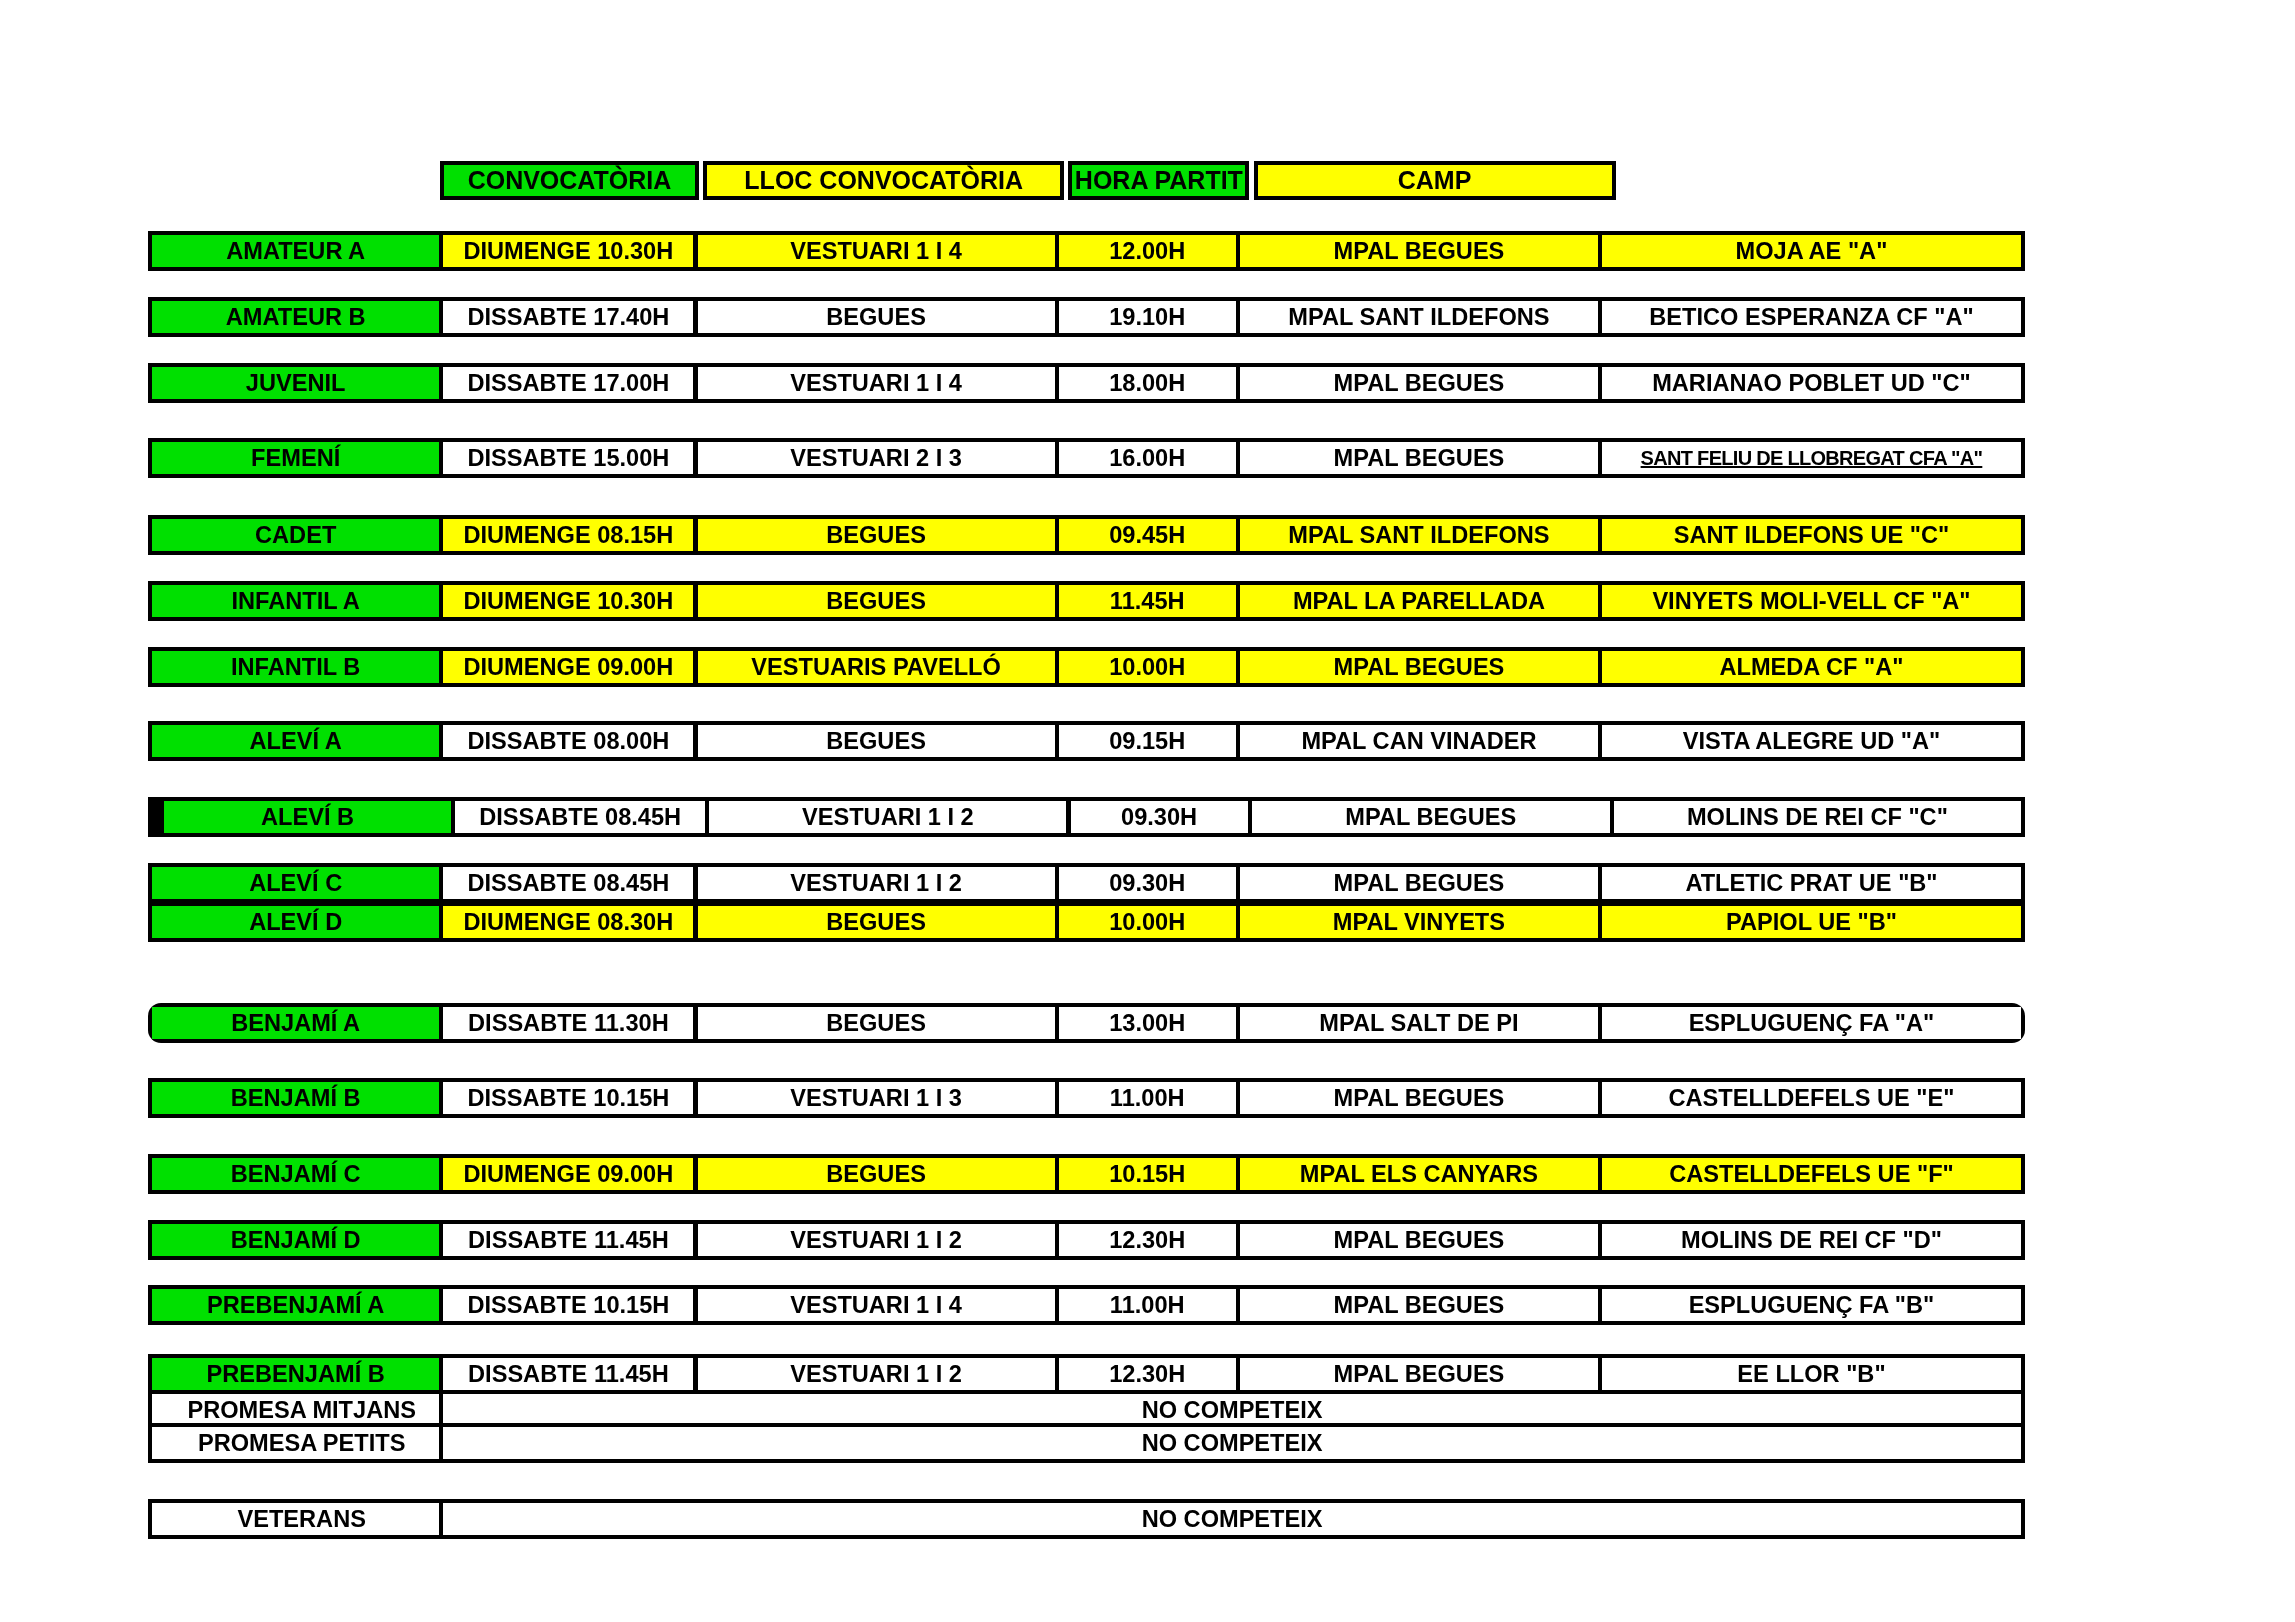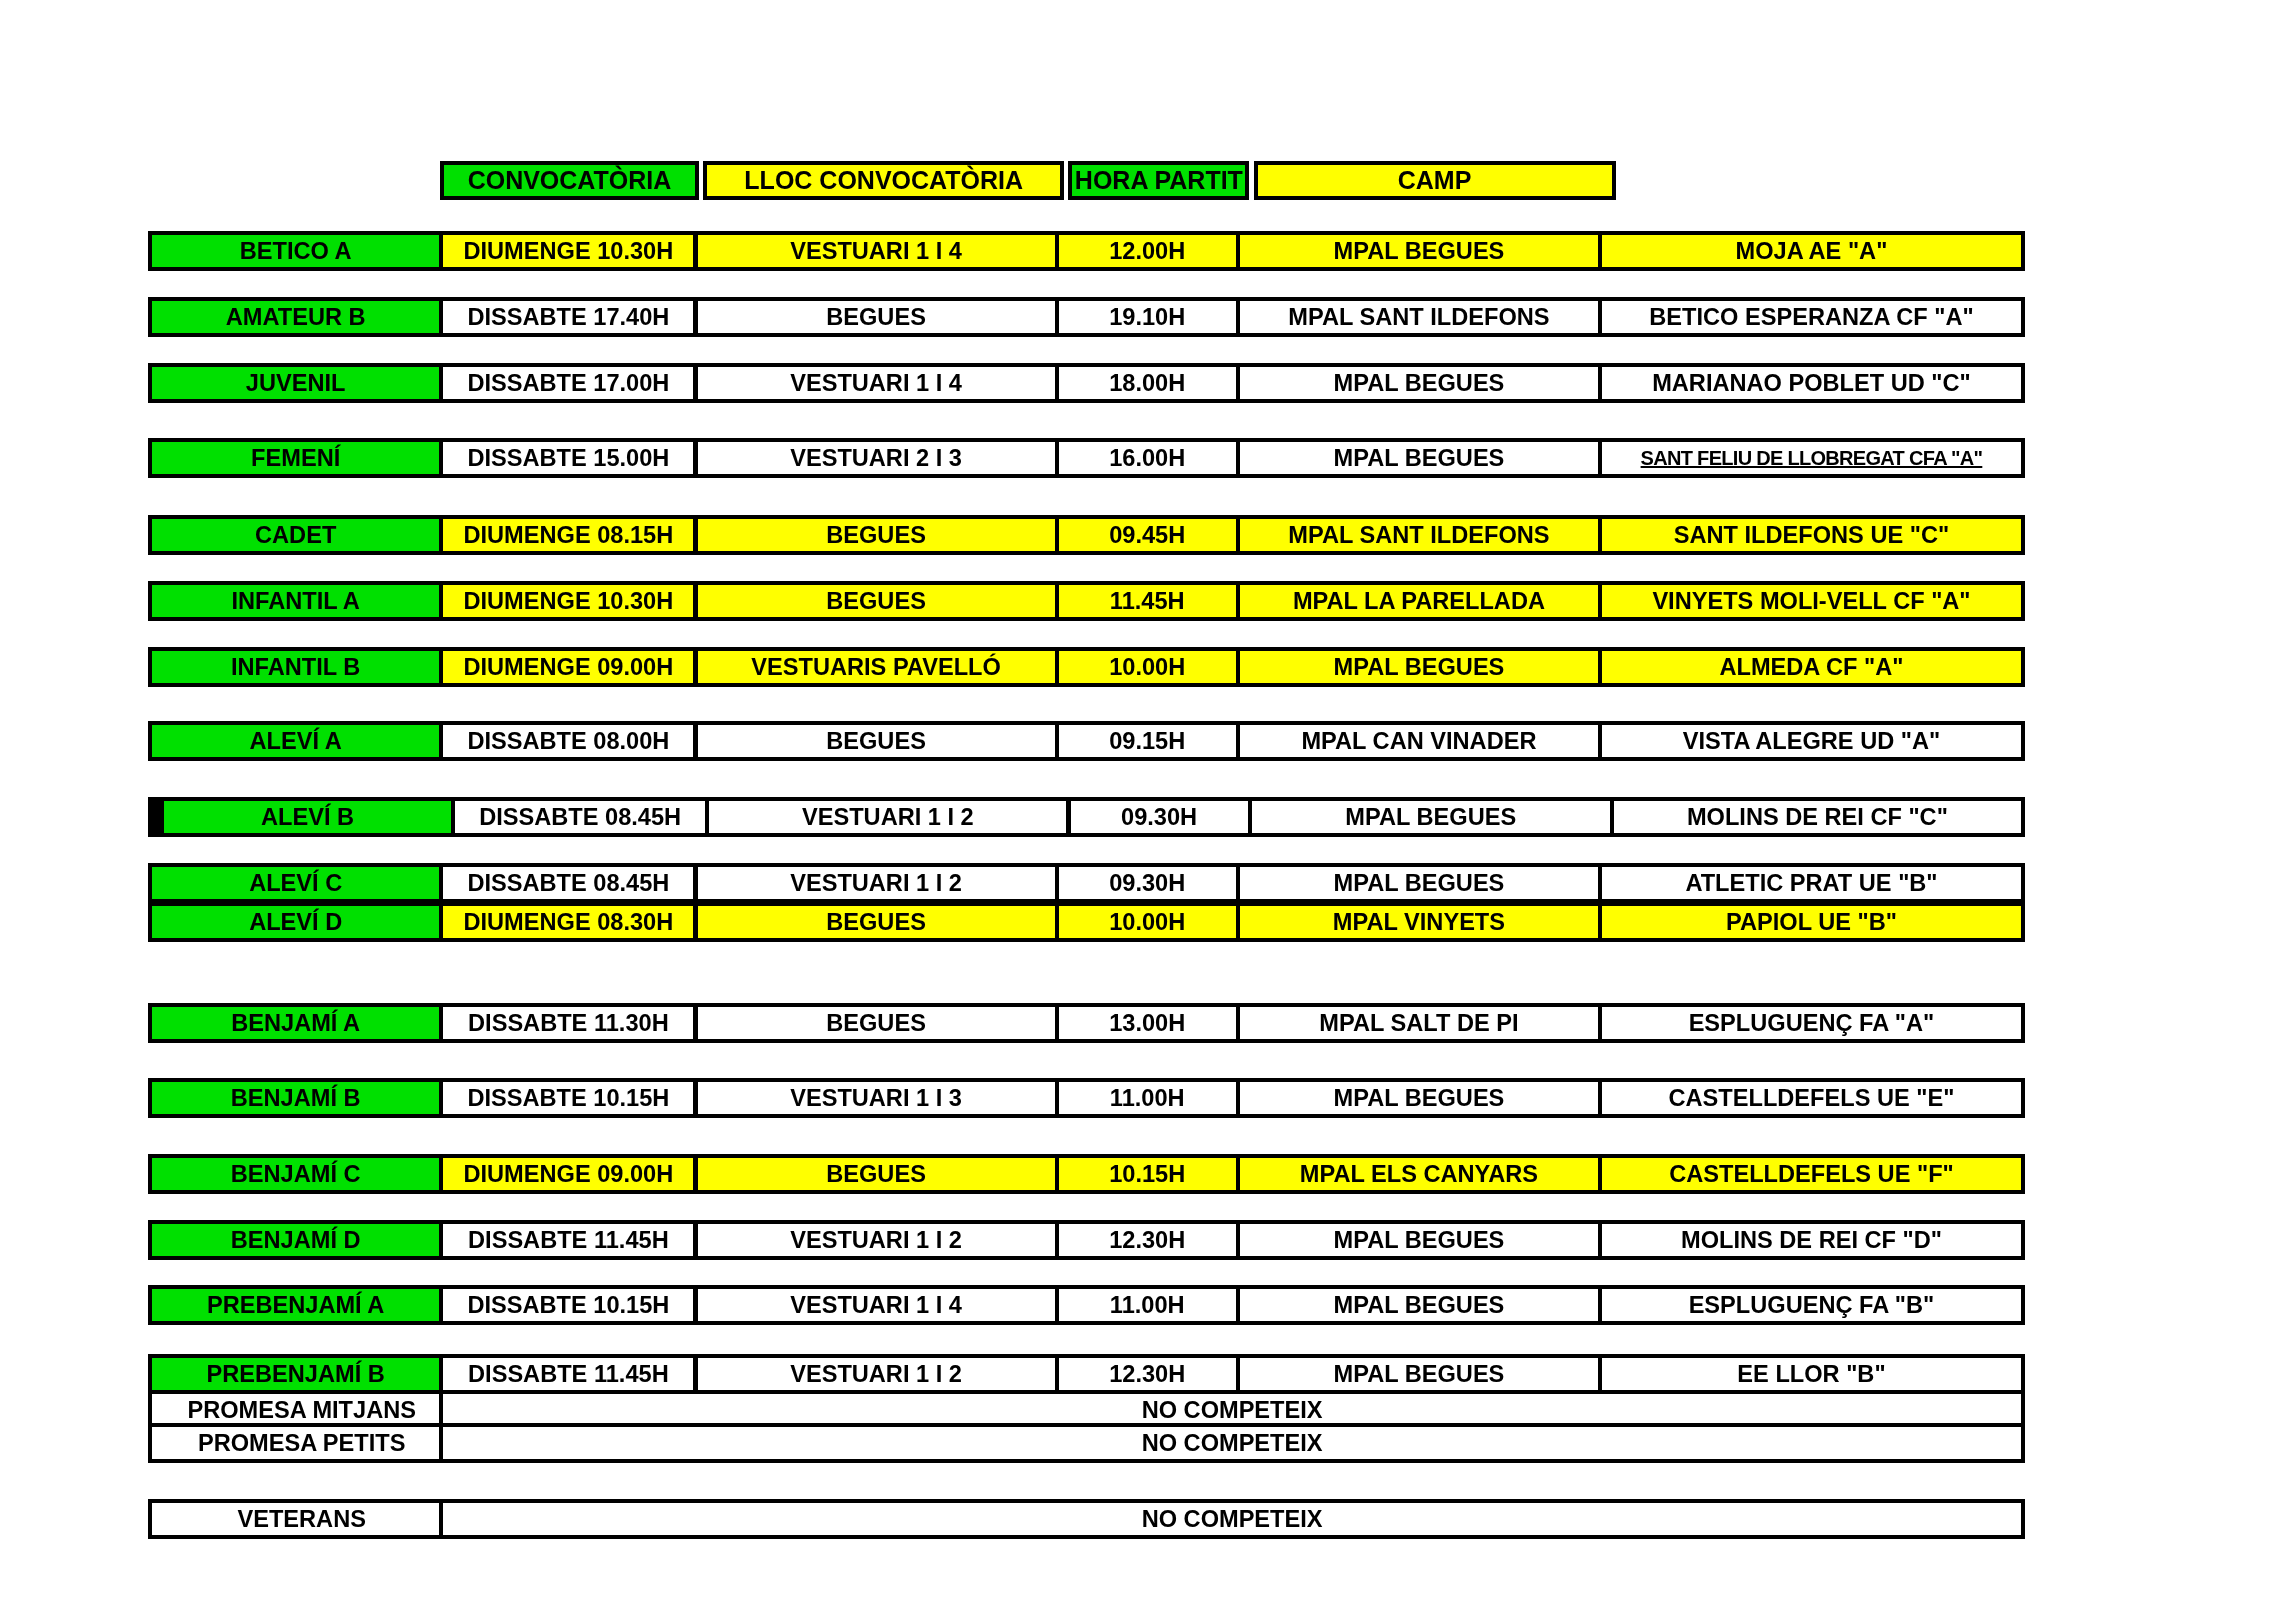--- a/index.html
+++ b/index.html
@@ -41,21 +41,21 @@
 
   <div class="header-row">
     <div class="header-cell hc-green w-conv">CONVOCATÒRIA</div>
     <div class="header-cell hc-yellow w-lloc">LLOC CONVOCATÒRIA</div>
     <div class="header-cell hc-green w-hora">HORA PARTIT</div>
     <div class="header-cell hc-yellow w-camp">CAMP</div>
   </div>
 
   <div id="rows">
       <div class="match-row row-yellow" style="top: 231px;">
-    <div class="cell cat cat-green">BETICO A</div>
+    <div class="cell cat cat-green">AMATEUR A</div>
     <div class="cell day">DIUMENGE 10.30H</div>
     <div class="cell day">VESTUARI 1 I 4</div>
     <div class="cell day">12.00H</div>
     <div class="cell day">MPAL BEGUES</div>
     <div class="cell day">MOJA AE "A"</div>
   </div>
       <div class="match-row row-white" style="top: 297px;">
     <div class="cell cat cat-green">AMATEUR B</div>
     <div class="cell day">DISSABTE 17.40H</div>
     <div class="cell day">BEGUES</div>
@@ -128,21 +128,21 @@
     <div class="cell day">ATLETIC PRAT UE "B"</div>
   </div>
       <div class="match-row row-yellow" style="top: 902px;">
     <div class="cell cat cat-green">ALEVÍ D</div>
     <div class="cell day">DIUMENGE 08.30H</div>
     <div class="cell day">BEGUES</div>
     <div class="cell day">10.00H</div>
     <div class="cell day">MPAL VINYETS</div>
     <div class="cell day">PAPIOL UE "B"</div>
   </div>
-      <div class="match-row row-white" style="top: 1003px;">
+      <div class="match-row row-white" style="top: 1003px; border-radius: 13px;">
     <div class="cell cat cat-green">BENJAMÍ A</div>
     <div class="cell day">DISSABTE 11.30H</div>
     <div class="cell day">BEGUES</div>
     <div class="cell day">13.00H</div>
     <div class="cell day">MPAL SALT DE PI</div>
     <div class="cell day">ESPLUGUENÇ FA "A"</div>
   </div>
       <div class="match-row row-white" style="top: 1078px;">
     <div class="cell cat cat-green">BENJAMÍ B</div>
     <div class="cell day">DISSABTE 10.15H</div>

